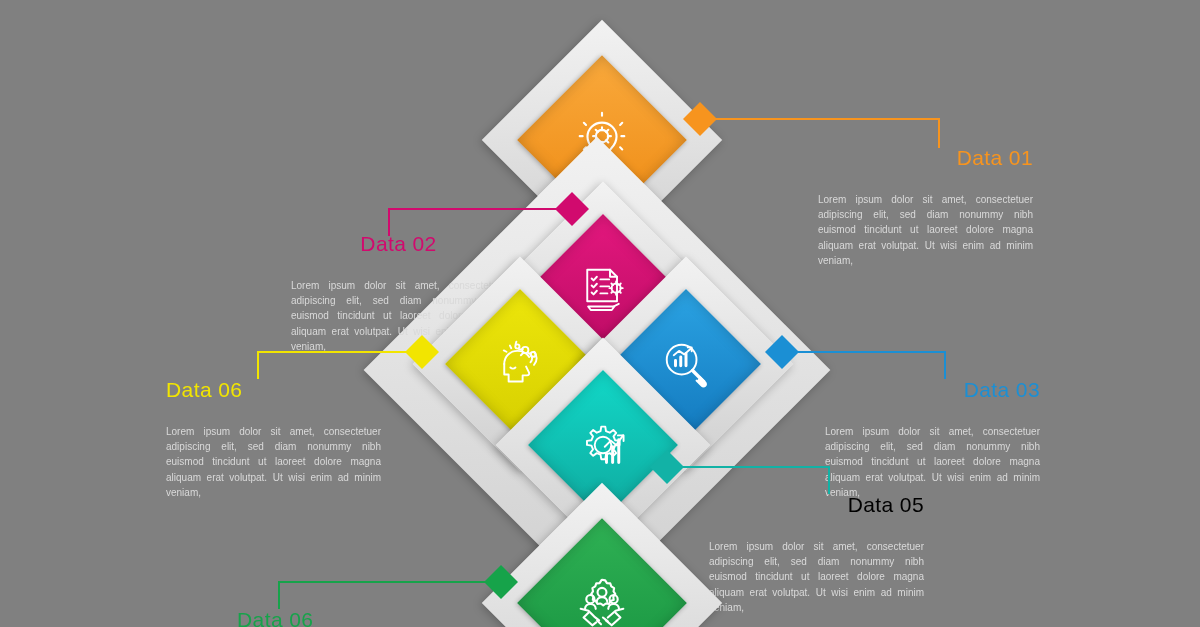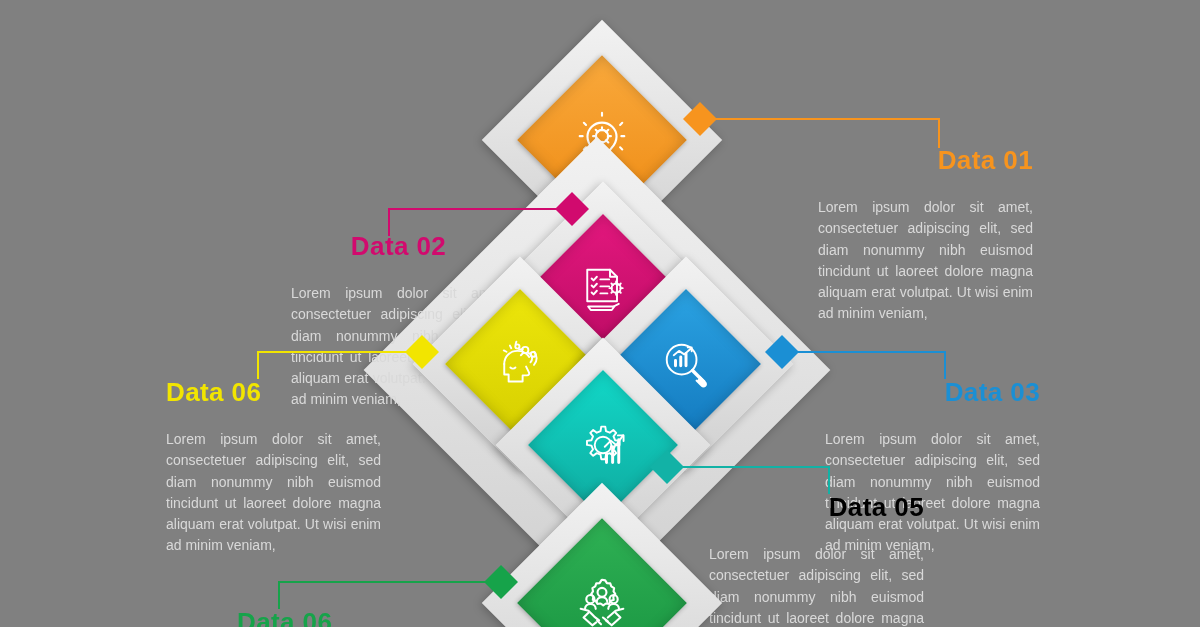--- a/index.html
+++ b/index.html
@@ -32,25 +32,25 @@
   .hline { position:absolute; height:2px; }
   .vline { position:absolute; width:2px; }
   .marker {
     position:absolute; width:24px; height:24px;
     transform:rotate(45deg);
   }
 
   
   .block { position:absolute; width:215px; }
   .block h3 {
-    font-size:26px; font-weight:700; letter-spacing:.4px;
+    font-size:21px; font-weight:400; letter-spacing:.4px;
     margin-bottom:9px; line-height:1;
   }
   .block p {
-    font-size:14px; line-height:1.52; color:#d9d9d9;
+    font-size:10px; line-height:1.52; color:#d9d9d9;
     text-align:justify; text-justify:inter-word;margin-top:24px;
   }
   .block.rt h3 { text-align:left; }
   .block.lt h3 { text-align:left; }
 </style>
 </head>
 <body>
 
 <div id="stage">
 

